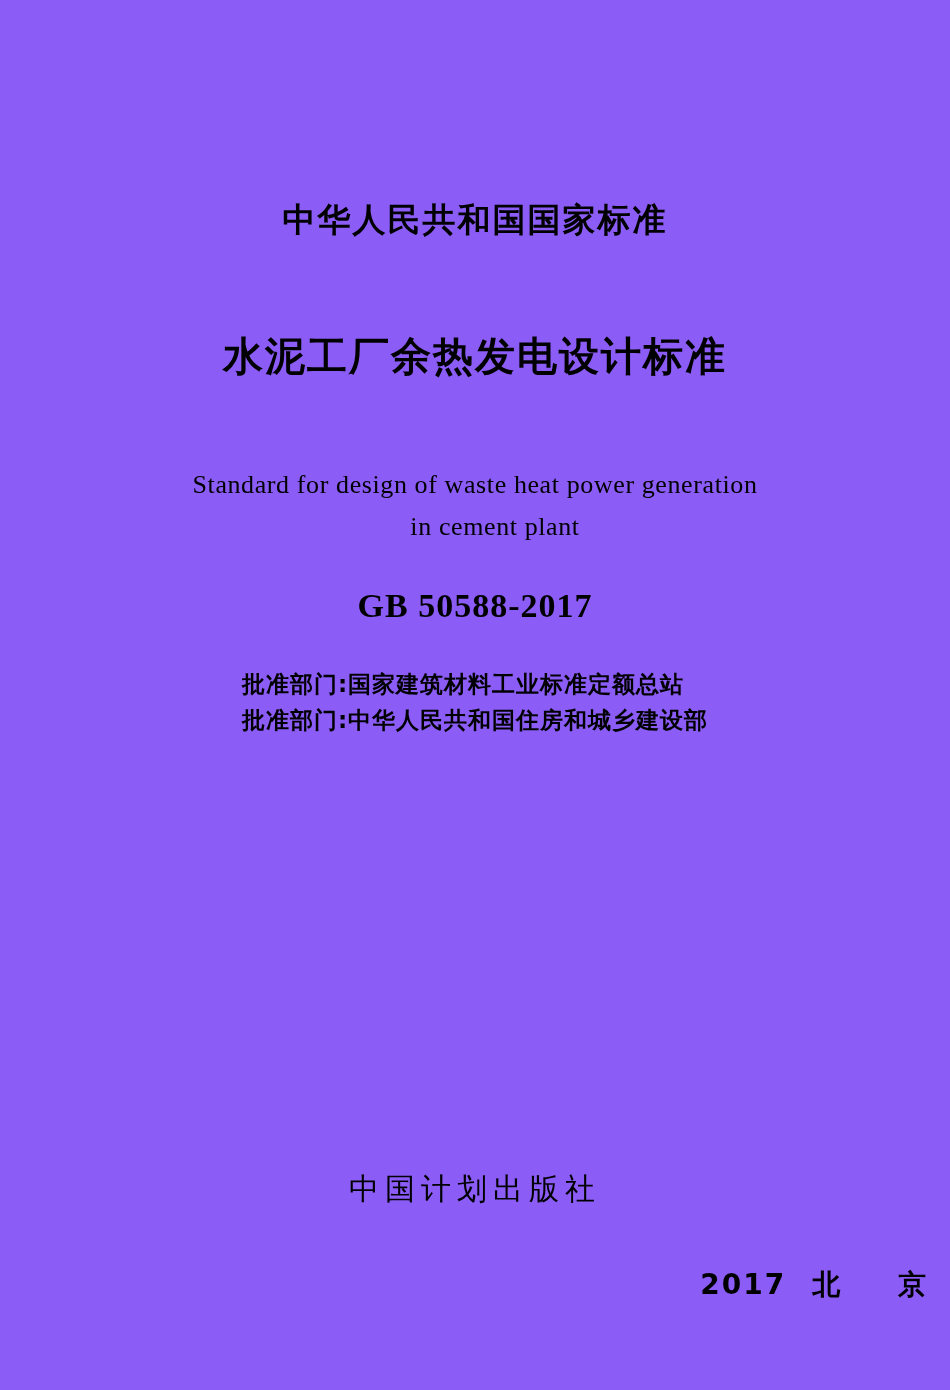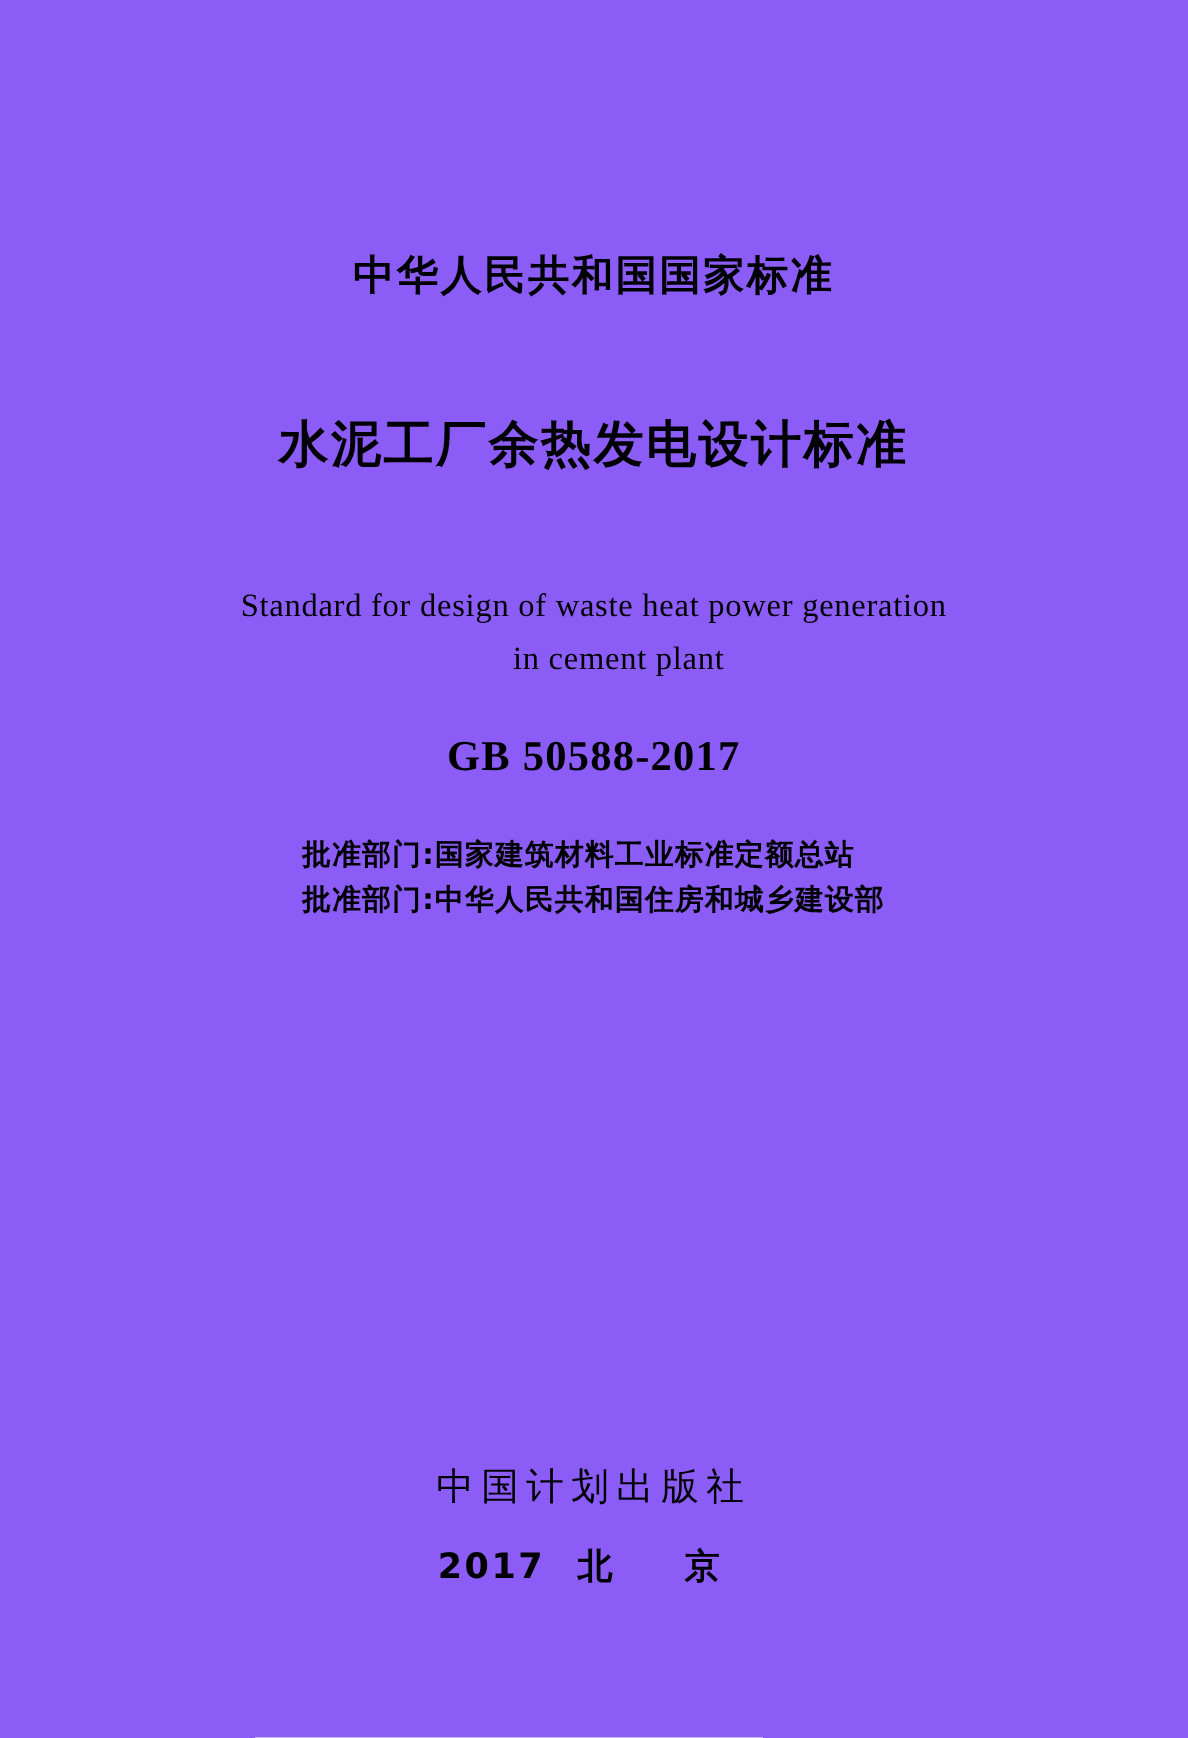--- a/index.html
+++ b/index.html
@@ -96,22 +96,23 @@
     font-size: 30px;
     letter-spacing: 6px;
     margin-top: 430px;
   }
 
   
   .imprint {
     font-family: "DejaVu Sans", sans-serif;
     font-weight: bold;
     font-size: 28px;
-    margin-top: 24px;
+    margin-top: 56px;
     letter-spacing: 2px;
+    text-align: right;
   }
   .imprint .city {
     margin-left: 26px;
     letter-spacing: 24px;
   }
 </style>
 </head>
 <body>
 
 <div class="page">

